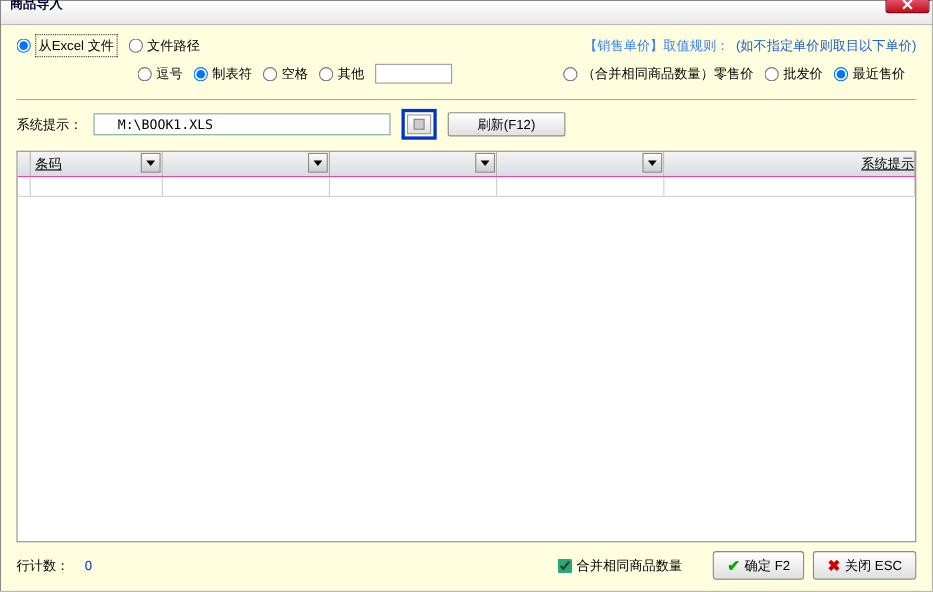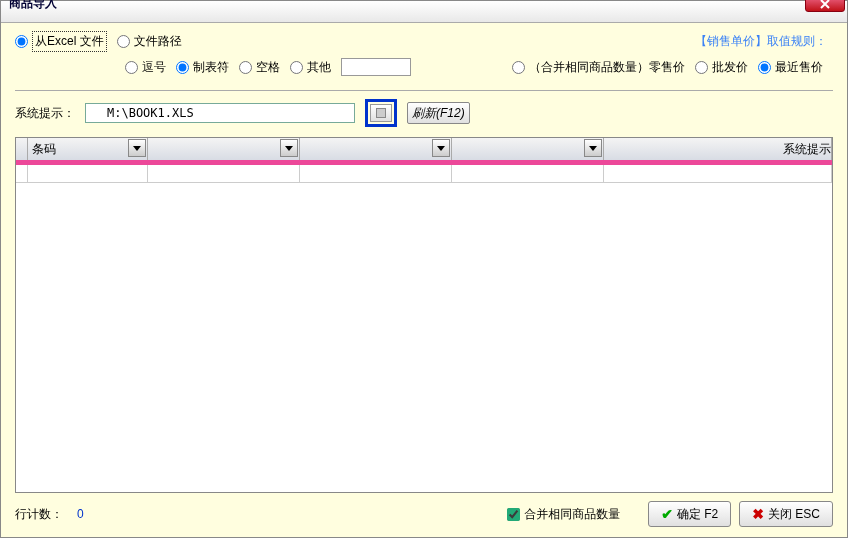--- a/index.html
+++ b/index.html
@@ -29,24 +29,24 @@
 .small-input { width: 70px; height: 18px; border: 1px solid #999; background: #fff; padding: 0 2px; font-size: 12px; }
 
 .hr { border: none; border-top: 1px solid #aaa; margin: 8px 0; }
 
 .path-row { display: flex; align-items: center; gap: 10px; margin-bottom: 10px; }
 .path-label { }
 .path-input { width: 270px; height: 20px; border: 1px solid #7a9; background: #fff; font-family: monospace; font-size: 12px; padding: 0 21px; }
 .browse-btn-outer { border: 3px solid #0033cc; padding: 2px; display: flex; align-items: center; justify-content: center; }
 .browse-btn { width: 22px; height: 18px; background: linear-gradient(#fff,#e0e0e0); border: 1px solid #999; display: flex; align-items: center; justify-content: center; cursor: pointer; }
 .browse-btn div { width: 10px; height: 10px; background: #ccc; border: 1px solid #888; }
-.refresh-btn { height: 22px; padding: 0 4px; background: linear-gradient(#fff,#e0e0e0); border: 1px solid #888; border-radius: 2px; cursor: pointer; font-size: 12px; font-style: italic; }
+.refresh-btn { height: 22px; padding: 0 26px; background: linear-gradient(#fff,#e0e0e0); border: 1px solid #888; border-radius: 2px; cursor: pointer; font-size: 12px; }
 
 .grid-wrap { flex: 1; background: #fff; border: 1px solid #888; display: flex; flex-direction: column; overflow: hidden; }
-.grid-head-row { display: flex; border-bottom: 5px solid #ec4899; }
+.grid-head-row { display: flex; border-bottom: 1px solid #ec4899; text-decoration: underline; }
 .gh { background: linear-gradient(#f4f4f4,#d8dce4); border-right: 1px solid #aaa; height: 22px; display: flex; align-items: center; position: relative; }
 .gh .dd { position: absolute; right: 1px; top: 1px; width: 18px; height: 18px; background: linear-gradient(#fff,#ccc); border: 1px solid #888; display: flex; align-items: center; justify-content: center; cursor: pointer; }
 .gh .dd::after { content: ""; border-left: 4px solid transparent; border-right: 4px solid transparent; border-top: 5px solid #000; }
 .gh0 { width: 12px; }
 .gh1 { width: 120px; padding-left: 4px; }
 .gh2 { width: 152px; }
 .gh3 { width: 152px; }
 .gh4 { width: 152px; }
 .gh5 { flex: 1; justify-content: flex-end; }
 .grid-body-row { display: flex; height: 18px; border-bottom: 1px solid #ccc; }
@@ -81,20 +81,21 @@
       <label class="radio-wrap">
         <input type="radio" name="src" checked="" style="">
         <span class="boxed">从Excel 文件</span>
       </label>
       <label class="radio-wrap">
         <input type="radio" name="src" style="">
         <span>文件路径</span>
       </label>
       <div class="spacer"></div>
       <span class="rule-label">【销售单价】取值规则：</span>
+      <span class="rule-note">(如不指定单价则取目以下单价)</span>
     </div>
 
     <div class="row row2">
       <span style="width:110px;"></span>
       <label class="radio-wrap">
         <input type="radio" name="delim" style="">
           <span>逗号</span>
       </label>
       <label class="radio-wrap">
         <input type="radio" name="delim" checked="" style="">

